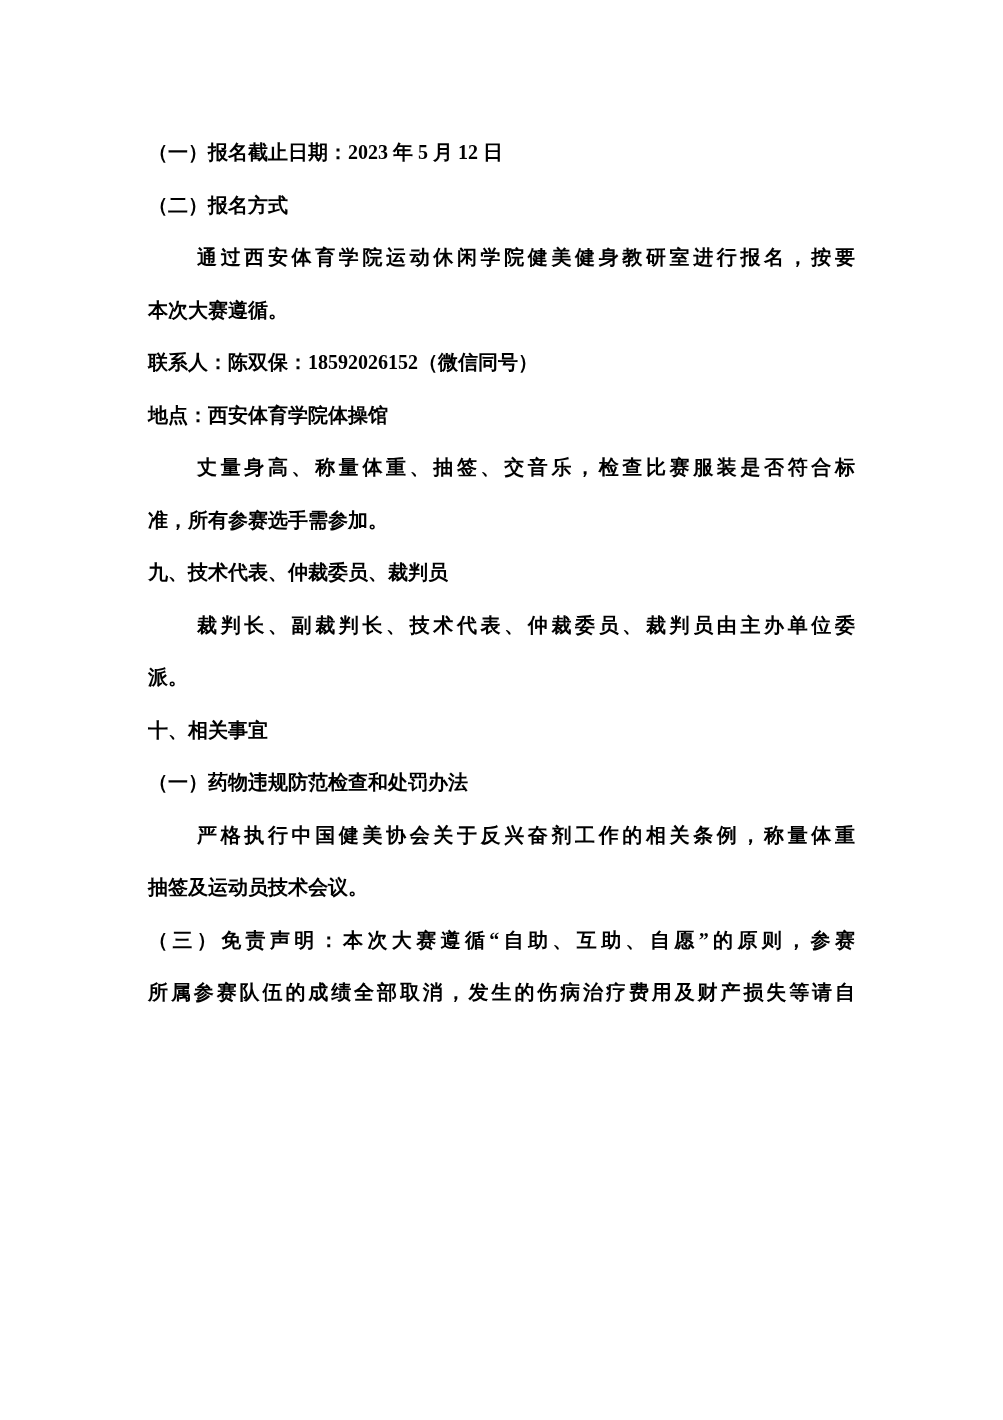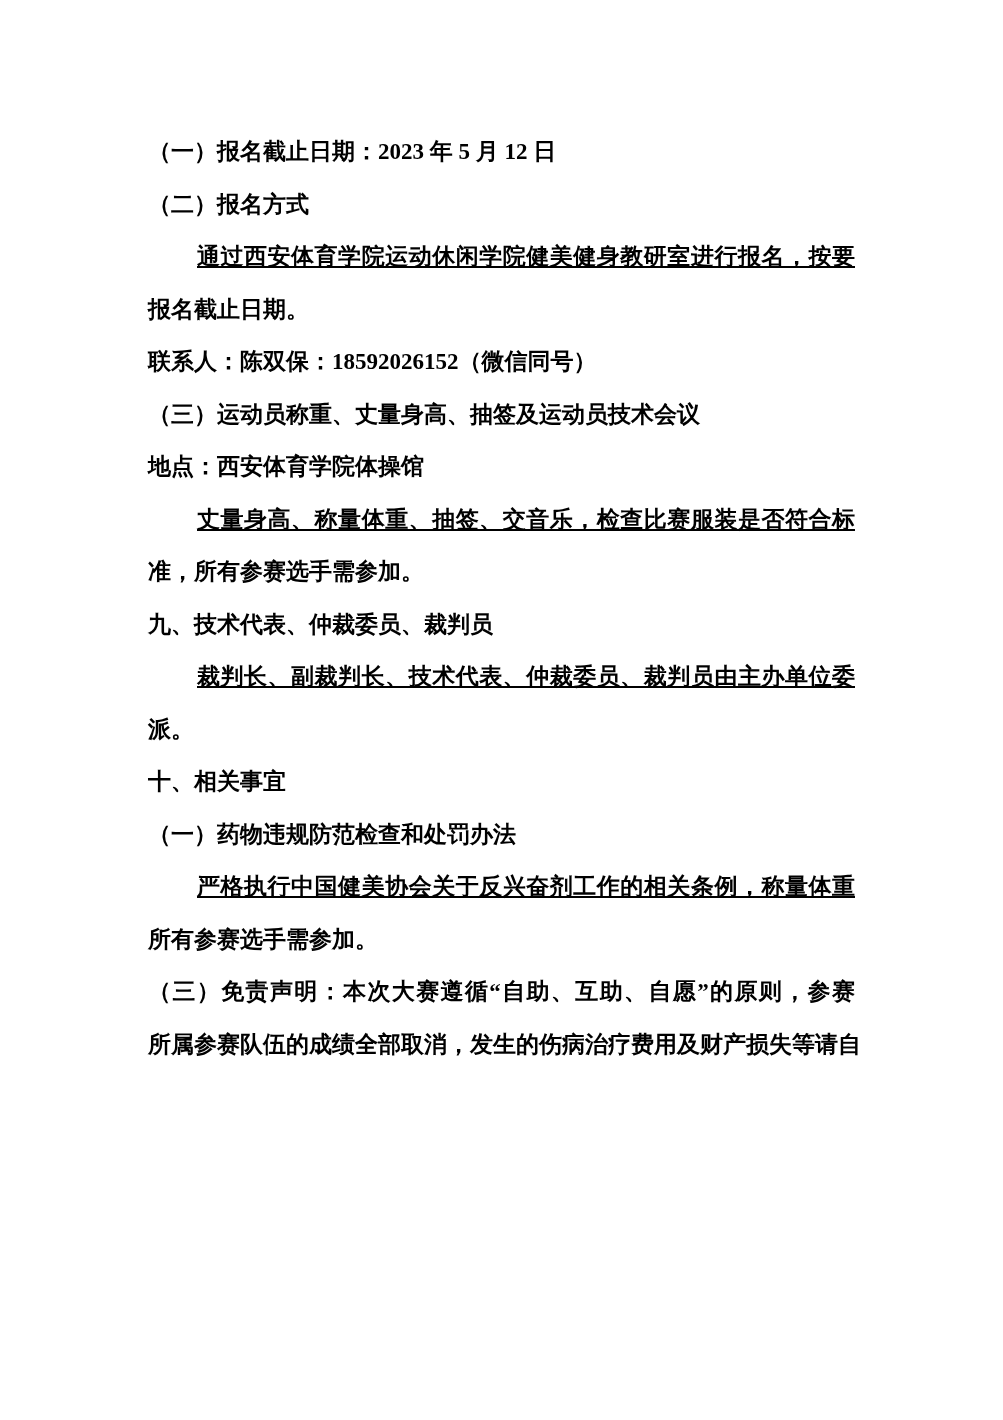--- a/index.html
+++ b/index.html
@@ -20,56 +20,52 @@
     left: 148px;
     top: 126px;
     width: 707px;
   }
   .paragraph {
     margin: 0;
     padding: 0;
   }
   .line {
     font-weight: bold;
-    font-size: 23px;
+    font-size: 20px;
     line-height: 52.5px;
     height: 52.5px;
     color: #000000;
     white-space: nowrap;
     overflow: visible;
   }
   .line.fill {
     text-align: justify;
     text-align-last: justify;
   }
   .line.indent {
     text-indent: 49px;
-    text-decoration: underline;
   }
 </style>
 </head>
 <body>
 
 <div class="page">
   <div class="content" id="doc-content">
       <div class="paragraph">
         <div class="line">（一）报名截止日期：2023 年 5 月 12 日</div>
       </div>
       <div class="paragraph">
         <div class="line">（二）报名方式</div>
       </div>
       <div class="paragraph">
         <div class="line fill indent">通过西安体育学院运动休闲学院健美健身教研室进行报名，按要</div>
-        <div class="line">报名截止日期。</div>
+        <div class="line">本次大赛遵循。</div>
       </div>
       <div class="paragraph">
         <div class="line">联系人：陈双保：18592026152（微信同号）</div>
-      </div>
-      <div class="paragraph">
-        <div class="line">（三）运动员称重、丈量身高、抽签及运动员技术会议</div>
       </div>
       <div class="paragraph">
         <div class="line">地点：西安体育学院体操馆</div>
       </div>
       <div class="paragraph">
         <div class="line fill indent">丈量身高、称量体重、抽签、交音乐，检查比赛服装是否符合标</div>
         <div class="line">准，所有参赛选手需参加。</div>
       </div>
       <div class="paragraph">
         <div class="line">九、技术代表、仲裁委员、裁判员</div>
@@ -79,20 +75,20 @@
         <div class="line">派。</div>
       </div>
       <div class="paragraph">
         <div class="line">十、相关事宜</div>
       </div>
       <div class="paragraph">
         <div class="line">（一）药物违规防范检查和处罚办法</div>
       </div>
       <div class="paragraph">
         <div class="line fill indent">严格执行中国健美协会关于反兴奋剂工作的相关条例，称量体重</div>
-        <div class="line">所有参赛选手需参加。</div>
+        <div class="line">抽签及运动员技术会议。</div>
       </div>
       <div class="paragraph">
         <div class="line fill">（三）免责声明：本次大赛遵循“自助、互助、自愿”的原则，参赛</div>
         <div class="line fill">所属参赛队伍的成绩全部取消，发生的伤病治疗费用及财产损失等请自</div>
       </div>
     </div>
 </div>
 
 </body></html>

